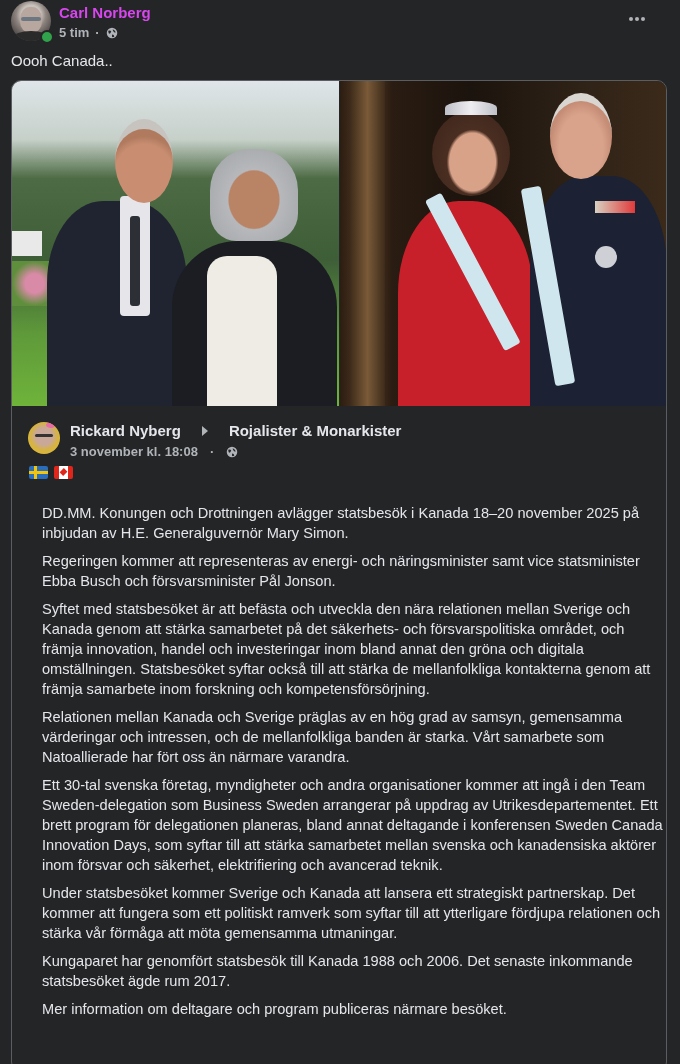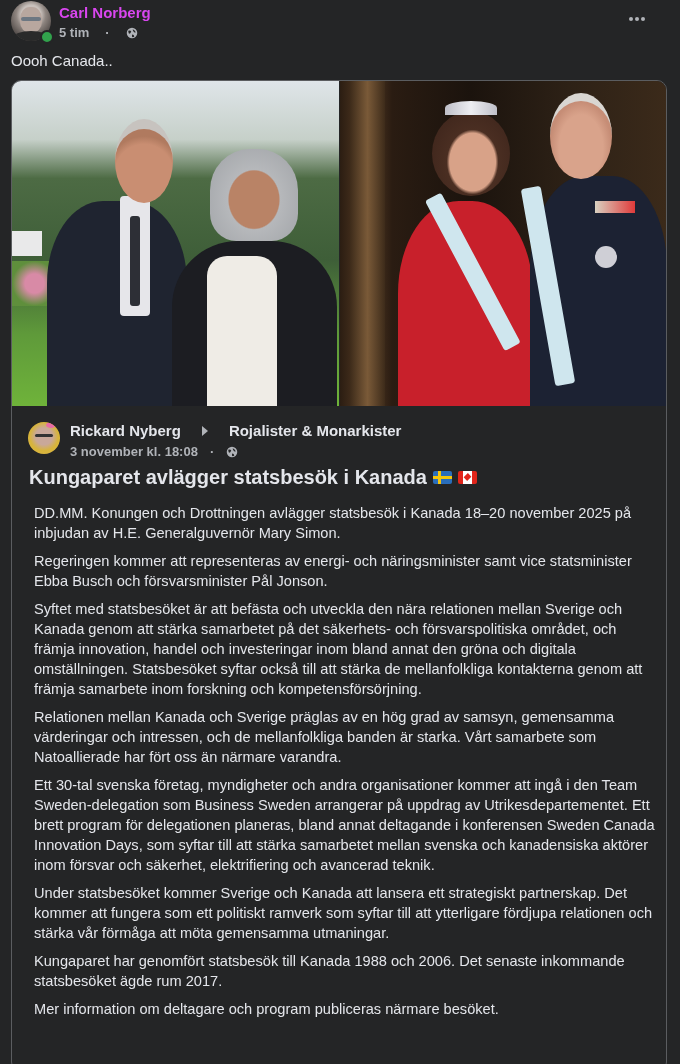--- a/index.html
+++ b/index.html
@@ -28,21 +28,21 @@
     }
     .online-dot {
       position: absolute; left: 29px; top: 29px; width: 10px; height: 10px; border-radius: 50%;
       background: #31a24c; border: 2px solid #242526;
     }
     .author-name {
       position: absolute; left: 48px; top: 3px; font-size: 15px; font-weight: bold; color: #d946ef;
     }
     .meta {
       position: absolute; left: 48px; top: 24px; font-size: 13px; color: #b0b3b8; font-weight: bold;
-      display: flex; align-items: center; gap: 16px;
+      display: flex; align-items: center; gap: 6px;
     }
     .globe-icon { width: 12px; height: 12px; display: inline-block; }
     .more-button {
       position: absolute; right: 22px; top: 8px; width: 24px; height: 20px;
       display: flex; align-items: center; justify-content: center; gap: 2px; cursor: pointer;
     }
     .more-button span { width: 4px; height: 4px; border-radius: 50%; background: #b0b3b8; display: inline-block; }
     .caption {
       position: absolute; left: 11px; top: 52px; font-size: 15px; color: #e4e6eb;
     }
@@ -86,21 +86,21 @@
       position: absolute; left: 1px; top: 47px; font-size: 20px; font-weight: bold; color: #e4e6eb;
       white-space: nowrap; display: flex; align-items: center; gap: 6px;
     }
     .flag { display: inline-block; width: 19px; height: 13px; position: relative; border-radius: 2px; overflow: hidden; }
     .flag-se { background: #2a6ebb; }
     .flag-se::before { content: ""; position: absolute; left: 5px; top: 0; width: 3px; height: 13px; background: #f4c60b; }
     .flag-se::after { content: ""; position: absolute; left: 0; top: 5px; width: 19px; height: 3px; background: #f4c60b; }
     .flag-ca { background: linear-gradient(90deg, #e0251b 0 26%, #ffffff 26% 74%, #e0251b 74% 100%); }
     .flag-ca::after { content: ""; position: absolute; left: 7px; top: 3px; width: 5px; height: 6px; background: #e0251b; transform: rotate(45deg); }
     .body-text {
-      position: absolute; left: 6px; top: 84px; width: 622px;
+      position: absolute; left: 14px; top: 84px; width: 622px;
       font-size: 14.6px; line-height: 20px; color: #e4e6eb;
     }
     .body-text p { margin: 0 0 8px 0; }
   </style>
 </head>
 <body>
 
 <div class="post-header">
   <div class="avatar-main">
     <div class="face"></div>
@@ -170,21 +170,20 @@
     </div>
     <div class="sharer-meta">
       <span>3 november kl. 18:08</span>
       <span>·</span>
       <svg class="globe-icon" viewBox="0 0 16 16">
         <circle cx="8" cy="8" r="7" fill="#b0b3b8"></circle>
         <path d="M3 5 Q6 4 7 6 Q6 9 4 9 Q3 7 3 5Z M9 3 Q12 4 13 7 Q11 8 10 6 Q9 5 9 3Z M8 10 Q11 10 11 13 Q9 14 8 13Z" fill="#242526"></path>
       </svg>
     </div>
     <div class="headline">
-      <span>Kungaparet avlägger statsbesök i Kanada</span>
       <span class="flag flag-se"></span>
       <span class="flag flag-ca"></span>
     </div>
     <div class="body-text">
       <p>DD.MM. Konungen och Drottningen avlägger statsbesök i Kanada 18–20 november 2025 på inbjudan av H.E. Generalguvernör Mary Simon.</p>
       <p>Regeringen kommer att representeras av energi- och näringsminister samt vice statsminister Ebba Busch och försvarsminister Pål Jonson.</p>
       <p>Syftet med statsbesöket är att befästa och utveckla den nära relationen mellan Sverige och Kanada genom att stärka samarbetet på det säkerhets- och försvarspolitiska området, och främja innovation, handel och investeringar inom bland annat den gröna och digitala omställningen. Statsbesöket syftar också till att stärka de mellanfolkliga kontakterna genom att främja samarbete inom forskning och kompetensförsörjning.</p>
       <p>Relationen mellan Kanada och Sverige präglas av en hög grad av samsyn, gemensamma värderingar och intressen, och de mellanfolkliga banden är starka. Vårt samarbete som Natoallierade har fört oss än närmare varandra.</p>
       <p>Ett 30-tal svenska företag, myndigheter och andra organisationer kommer att ingå i den Team Sweden-delegation som Business Sweden arrangerar på uppdrag av Utrikesdepartementet. Ett brett program för delegationen planeras, bland annat deltagande i konferensen Sweden Canada Innovation Days, som syftar till att stärka samarbetet mellan svenska och kanadensiska aktörer inom försvar och säkerhet, elektrifiering och avancerad teknik.</p>
       <p>Under statsbesöket kommer Sverige och Kanada att lansera ett strategiskt partnerskap. Det kommer att fungera som ett politiskt ramverk som syftar till att ytterligare fördjupa relationen och stärka vår förmåga att möta gemensamma utmaningar.</p>

